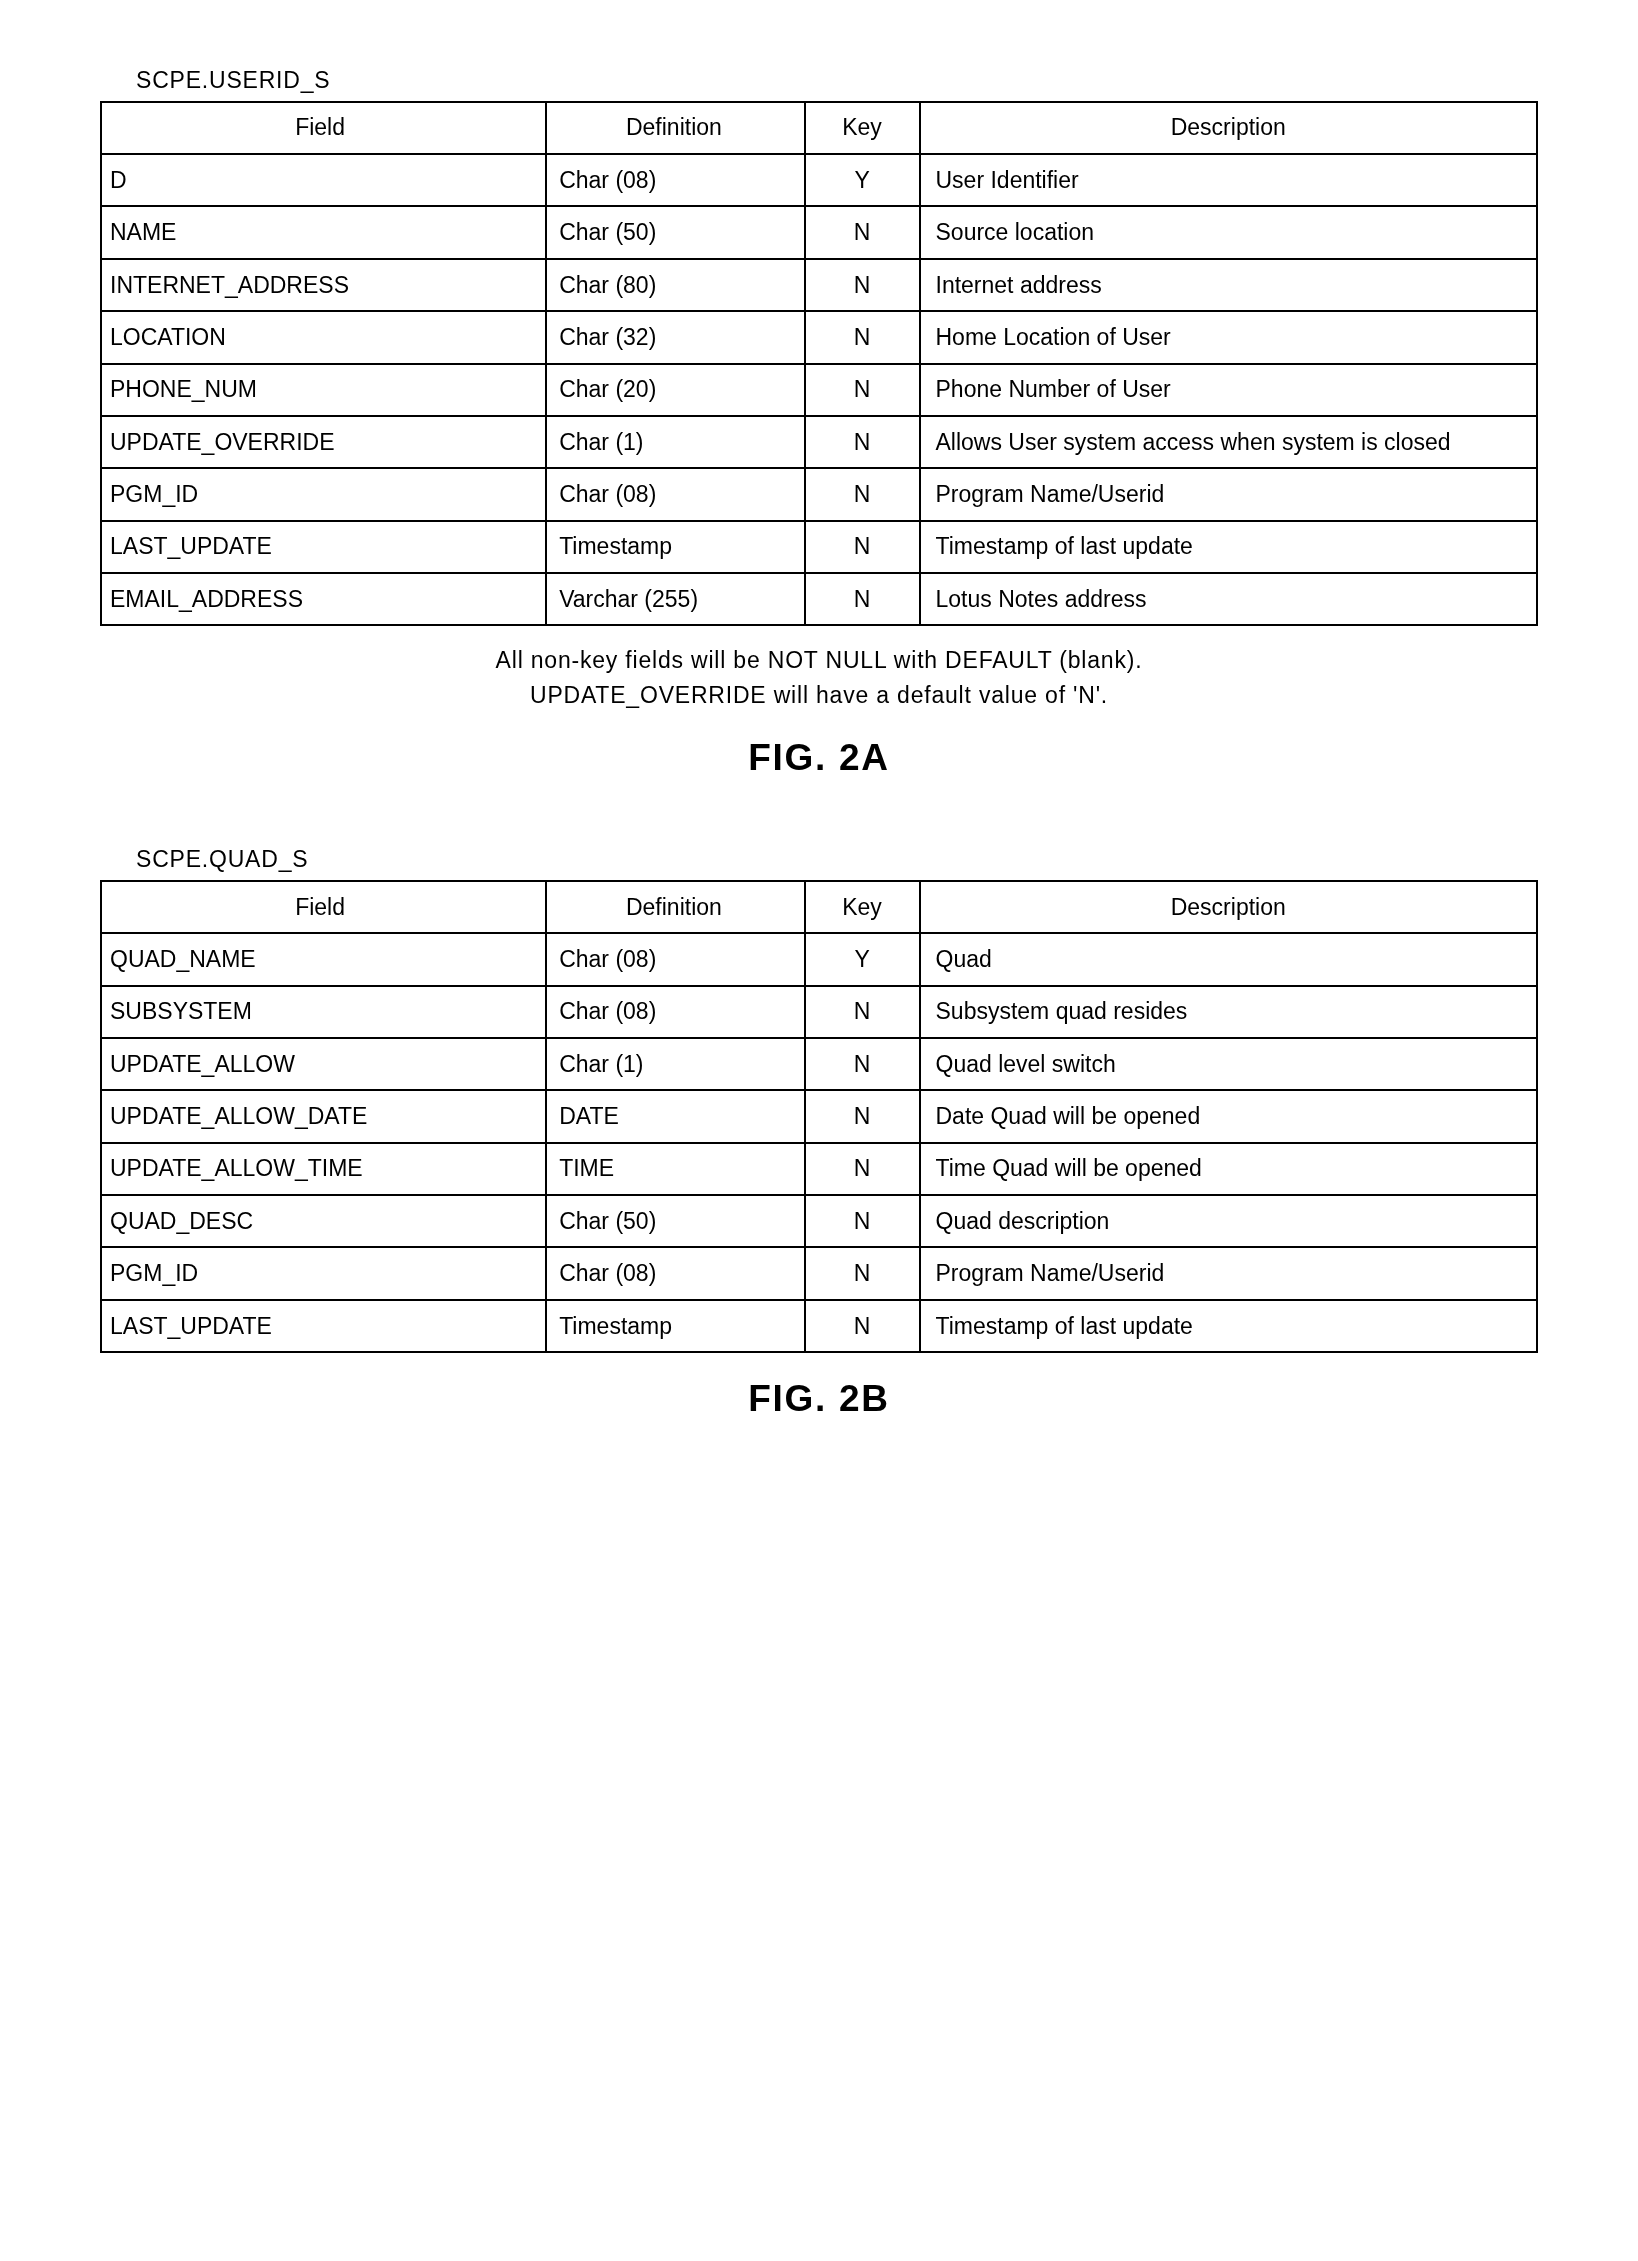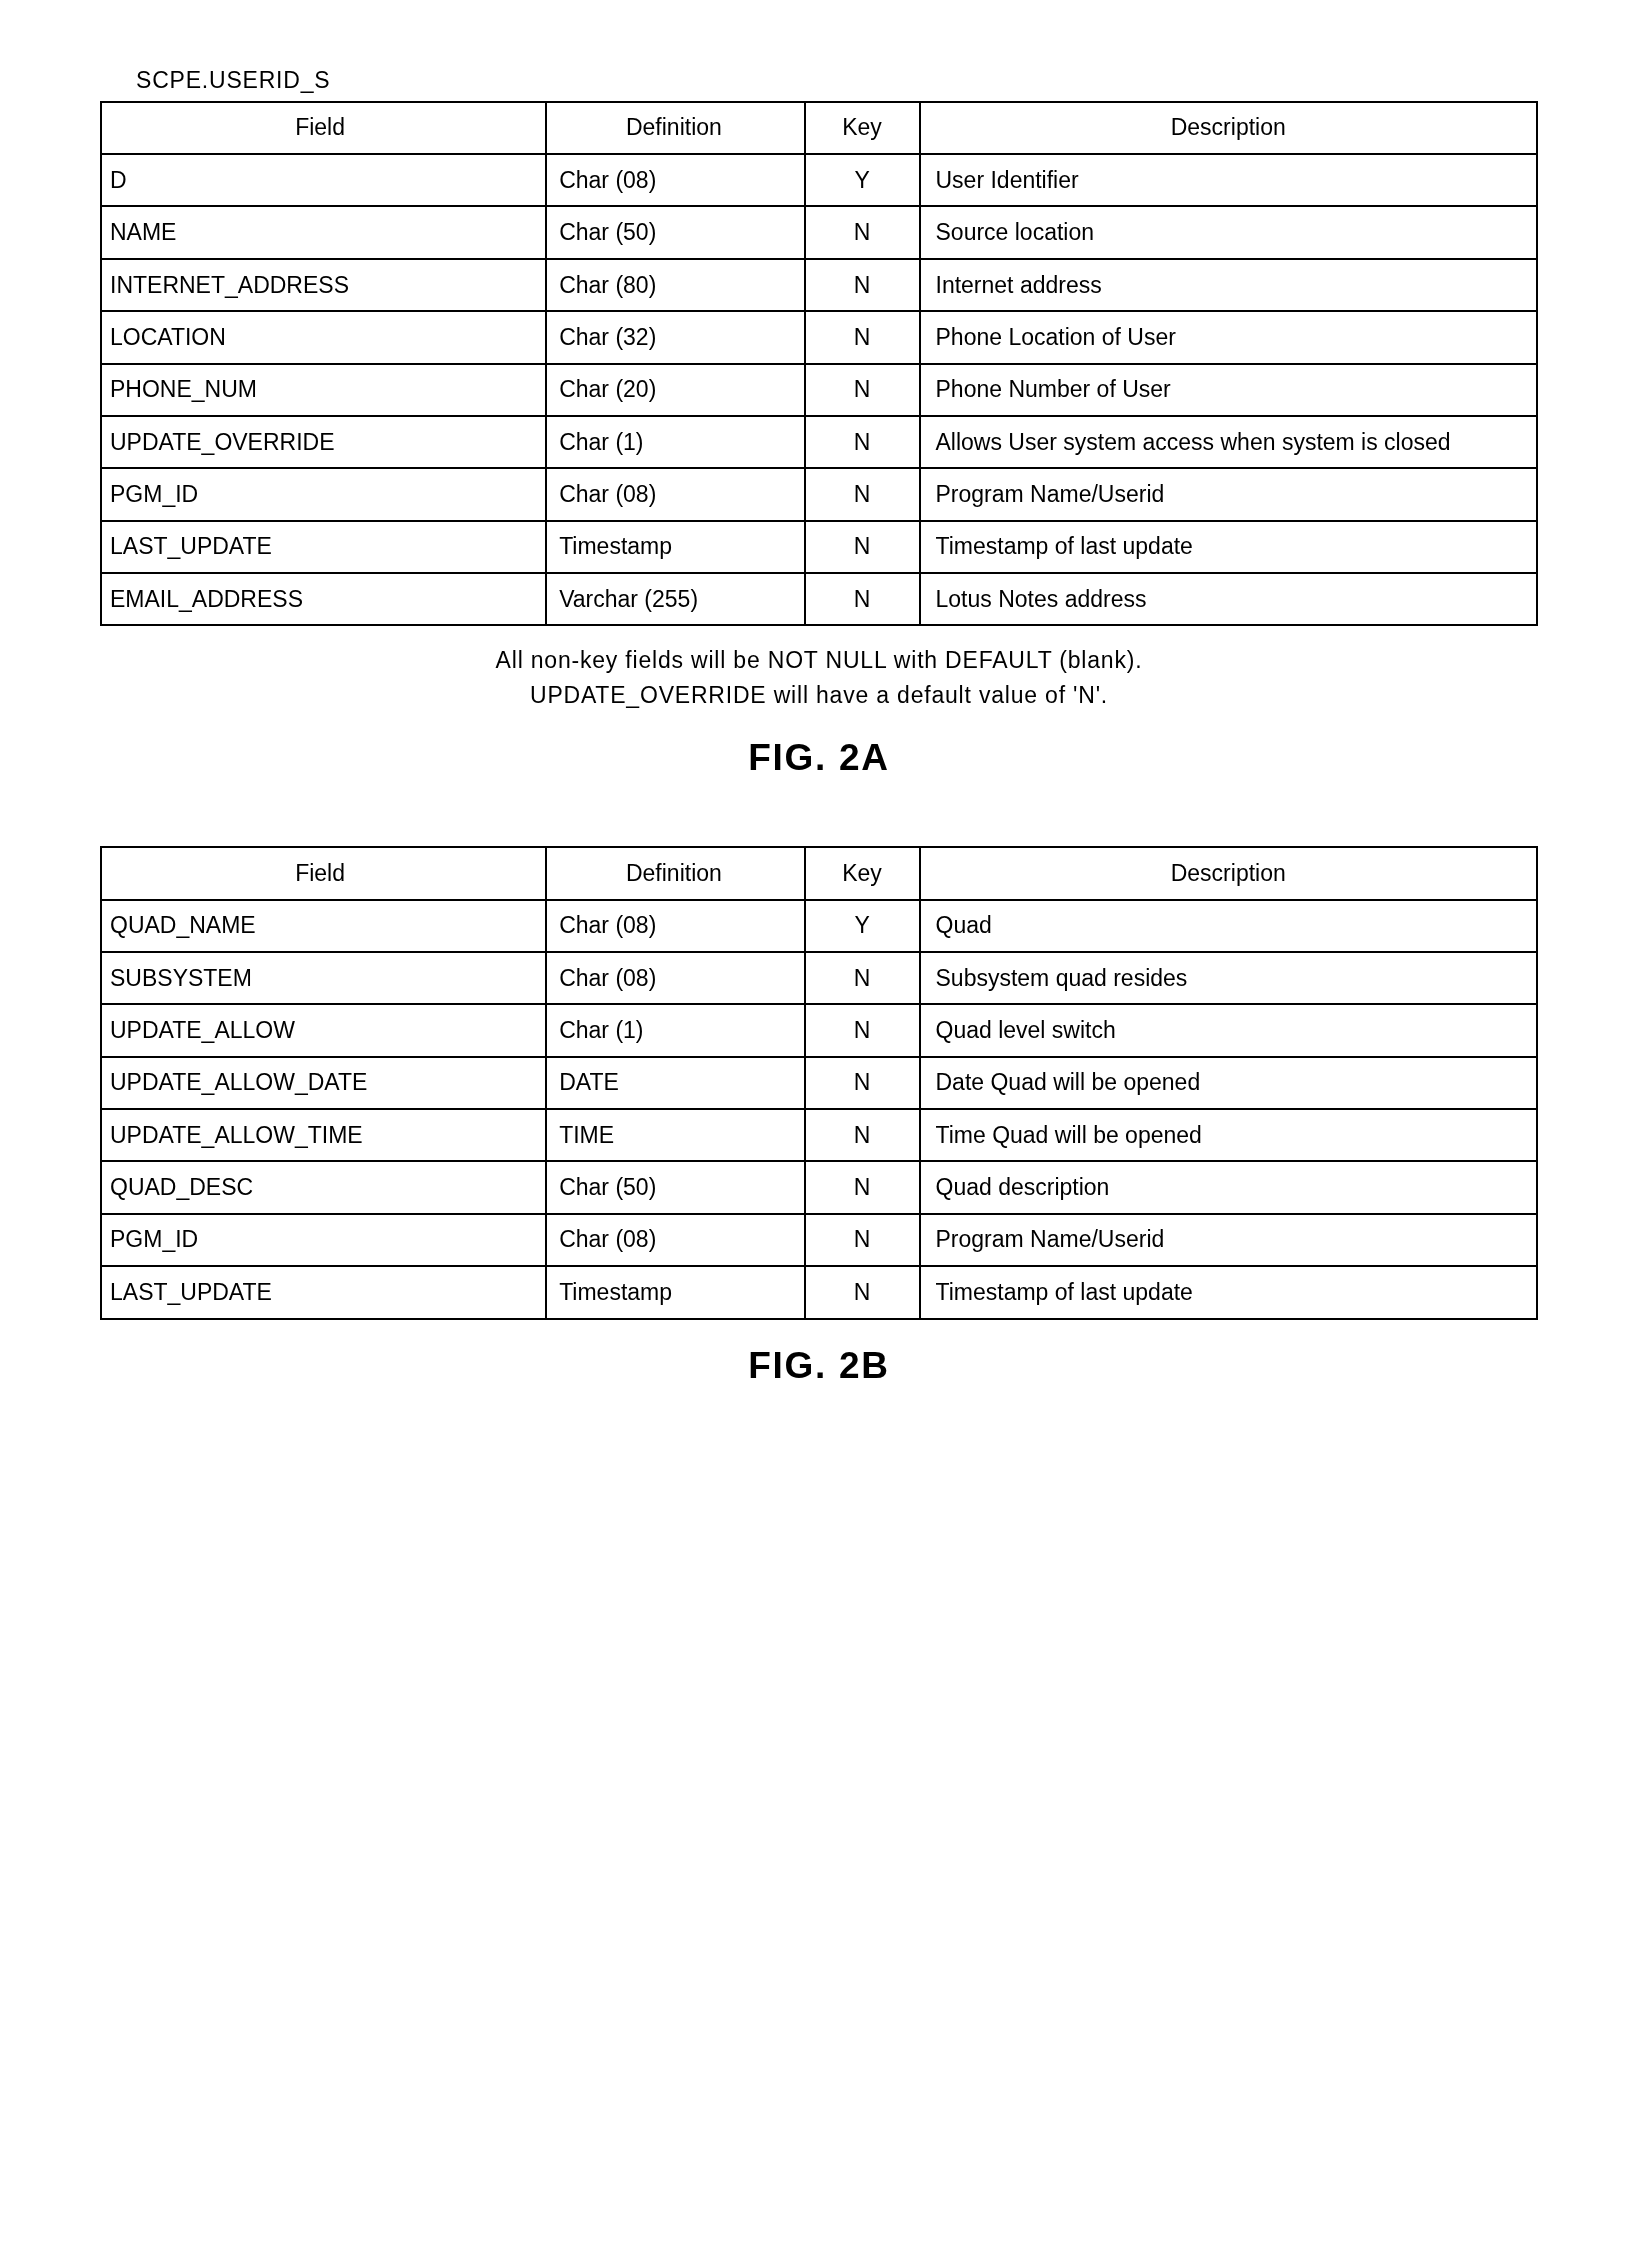--- a/index.html
+++ b/index.html
@@ -84,21 +84,21 @@
         <tr>
           <td class="col-field indent-1">INTERNET_ADDRESS</td>
           <td class="col-def def-cell">Char (80)</td>
           <td class="col-key key-cell">N</td>
           <td class="col-desc">Internet address</td>
         </tr>
         <tr>
           <td class="col-field indent-1">LOCATION</td>
           <td class="col-def def-cell">Char (32)</td>
           <td class="col-key key-cell">N</td>
-          <td class="col-desc">Phone Location of User</td>
+          <td class="col-desc">Home Location of User</td>
         </tr>
         <tr>
           <td class="col-field indent-1">PHONE_NUM</td>
           <td class="col-def def-cell">Char (20)</td>
           <td class="col-key key-cell">N</td>
           <td class="col-desc">Phone Number of User</td>
         </tr>
         <tr>
           <td class="col-field indent-1">UPDATE_OVERRIDE</td>
           <td class="col-def def-cell">Char (1)</td>
@@ -126,20 +126,21 @@
       </tbody>
   </table>
   <div class="footnote">
     <span>All non-key fields will be NOT NULL with DEFAULT (blank).</span><br>
     <span>UPDATE_OVERRIDE will have a default value of 'N'.</span>
   </div>
   <div class="fig-label">FIG. 2A</div>
 </div>
 
 <div class="fig-block">
+  <div class="table-title">SCPE.QUAD_S</div>
   <table>
     <thead>
       <tr>
         <th class="col-field">Field</th>
         <th class="col-def">Definition</th>
         <th class="col-key">Key</th>
         <th class="col-desc">Description</th>
       </tr>
     </thead>
     <tbody id="tbody-b">

